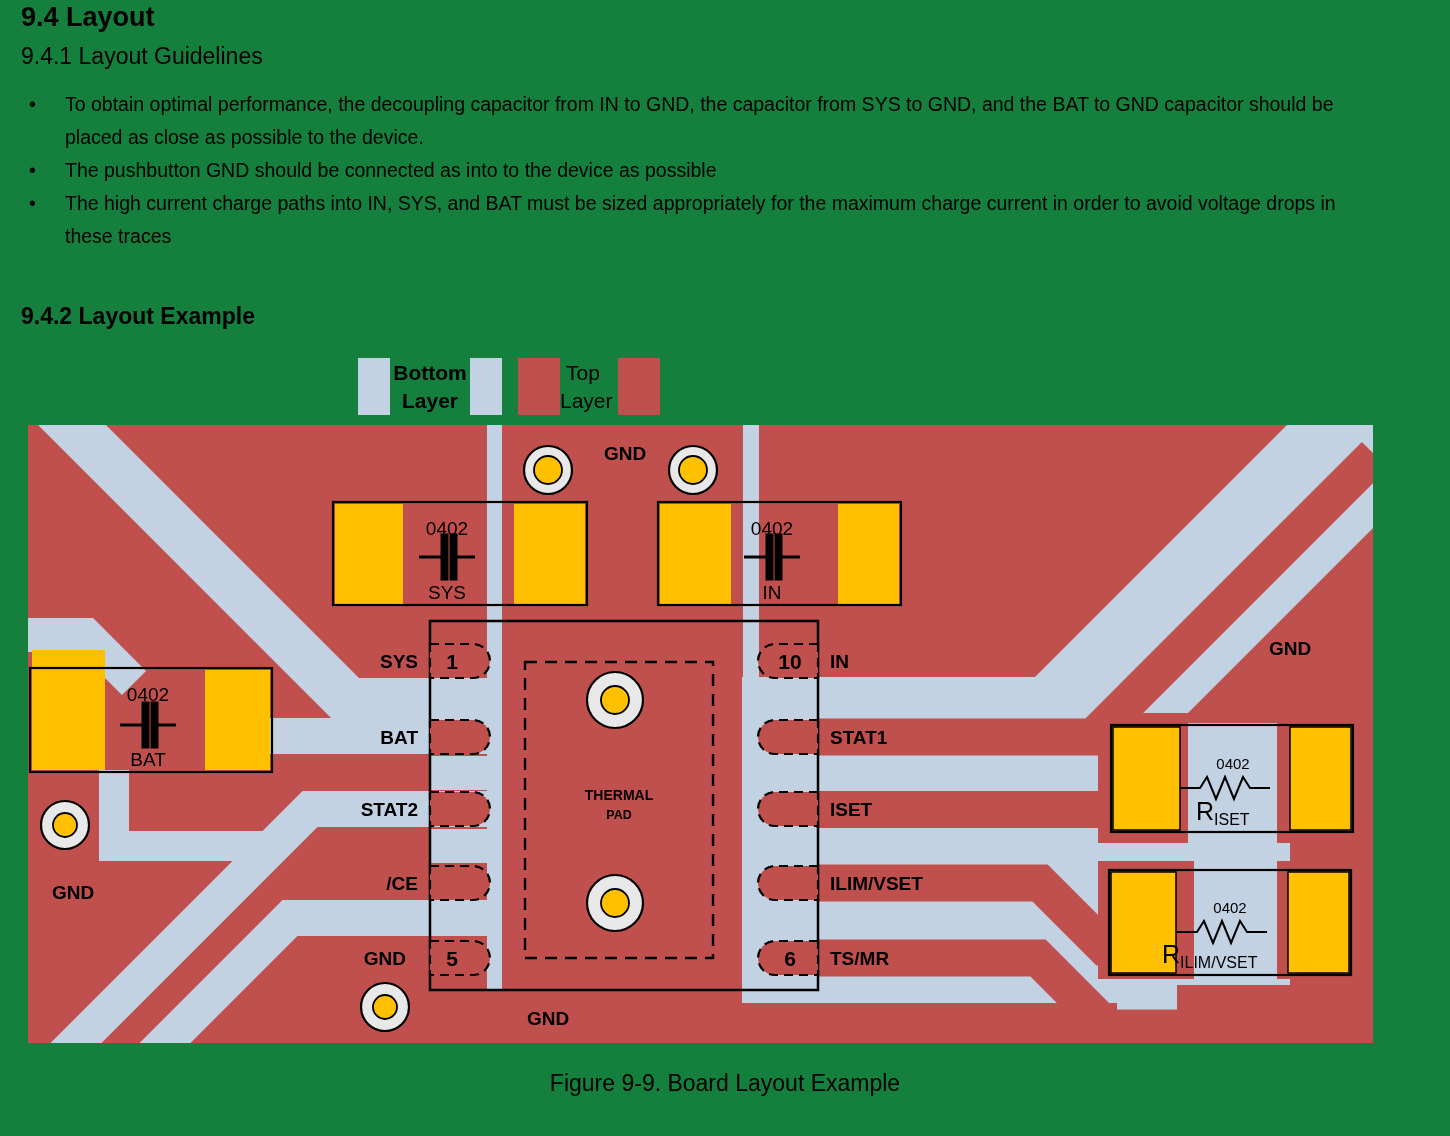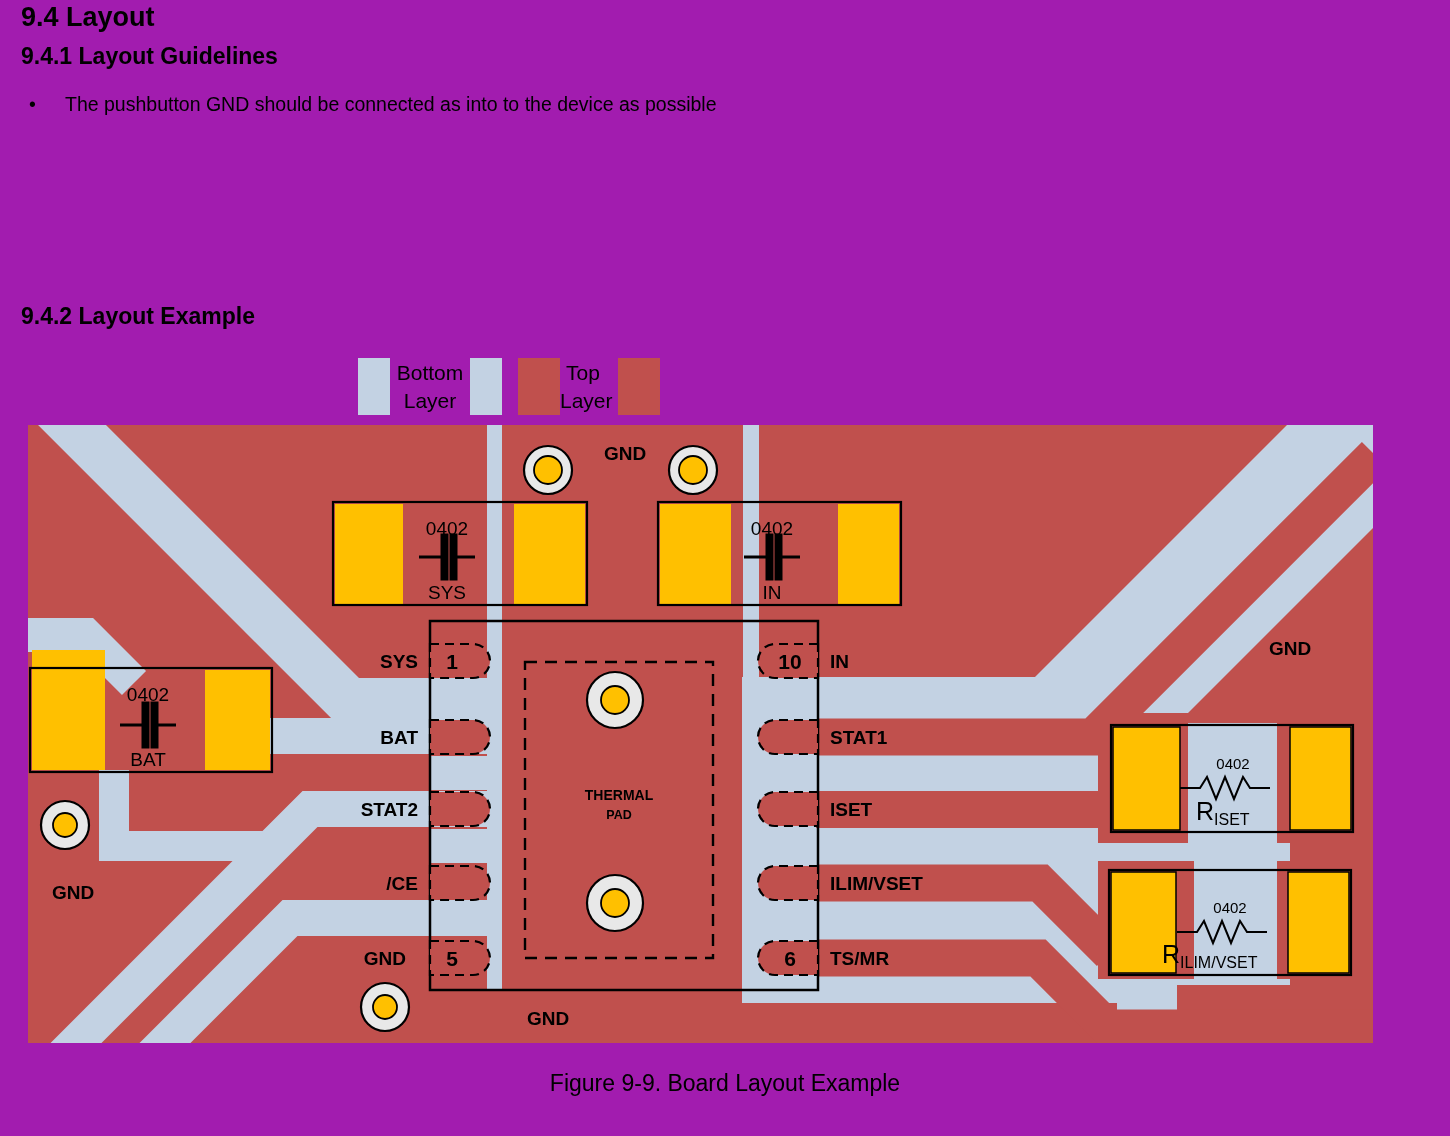--- a/index.html
+++ b/index.html
@@ -3,24 +3,24 @@
 <meta charset="utf-8">
 <style>
   :root{
     --top-layer:#c0504d;
     --bottom-layer:#c3d2e3;
     --pad-yellow:#ffc000;
     --via-ring:#e8e8e8;
     --text:#000000;
   }
   html,body{margin:0;padding:0;background:#fff;}
-  #page{position:relative;width:1450px;height:1136px;background:#a21caf;
+  #page{position:relative;width:1450px;height:1136px;background:#15803d;
         font-family:"Liberation Sans",sans-serif;color:var(--text);overflow:hidden;}
   .h1{position:absolute;left:21px;top:2px;font-size:27px;font-weight:bold;}
-  .h2{position:absolute;left:21px;top:43px;font-size:23px;font-weight:bold;}
+  .h2{position:absolute;left:21px;top:43px;font-size:23px;font-weight:normal;}
   .h3{position:absolute;left:21px;top:303px;font-size:23px;font-weight:bold;}
   .bullets{position:absolute;left:21px;top:88px;width:1345px;margin:0;padding:0;list-style:none;}
   .bullets li{position:relative;padding-left:44px;font-size:19.5px;line-height:33px;}
   .bullets li::before{content:"•";position:absolute;left:8px;top:0;font-size:19.5px;}
   .legend{position:absolute;left:0;top:0;}
   .swatch{position:absolute;top:358px;height:57px;}
   .sw-blue{background:var(--bottom-layer);}
   .sw-red{background:var(--top-layer);}
   .legend-label{position:absolute;top:359px;font-size:21px;line-height:28px;text-align:center;}
   .caption{position:absolute;left:0;top:1070px;width:1450px;text-align:center;font-size:23px;font-weight:normal;}
@@ -49,28 +49,30 @@
 </style>
 </head>
 <body>
 
 <div id="page">
 
   <div class="h1">9.4 Layout</div>
   <div class="h2">9.4.1 Layout Guidelines</div>
 
   <ul class="bullets">
+    <li>To obtain optimal performance, the decoupling capacitor from IN to GND, the capacitor from SYS to GND, and the BAT to GND capacitor should be placed as close as possible to the device.</li>
     <li>The pushbutton GND should be connected as into to the device as possible</li>
+    <li>The high current charge paths into IN, SYS, and BAT must be sized appropriately for the maximum charge current in order to avoid voltage drops in these traces</li>
   </ul>
 
   <div class="h3">9.4.2 Layout Example</div>
 
   <div class="legend">
     <div class="swatch sw-blue" style="left:358px;width:32px;"></div>
-    <div class="legend-label" style="left:390px;width:80px;">
+    <div class="legend-label" style="left:390px;width:80px;font-weight:bold;">
       <div>Bottom</div>
       <div>Layer</div>
     </div>
     <div class="swatch sw-blue" style="left:470px;width:32px;"></div>
     <div class="swatch sw-red" style="left:518px;width:42px;"></div>
     <div class="legend-label" style="left:560px;width:46px;">
       <div>Top</div>
       <div>Layer</div>
     </div>
     <div class="swatch sw-red" style="left:618px;width:42px;"></div>

